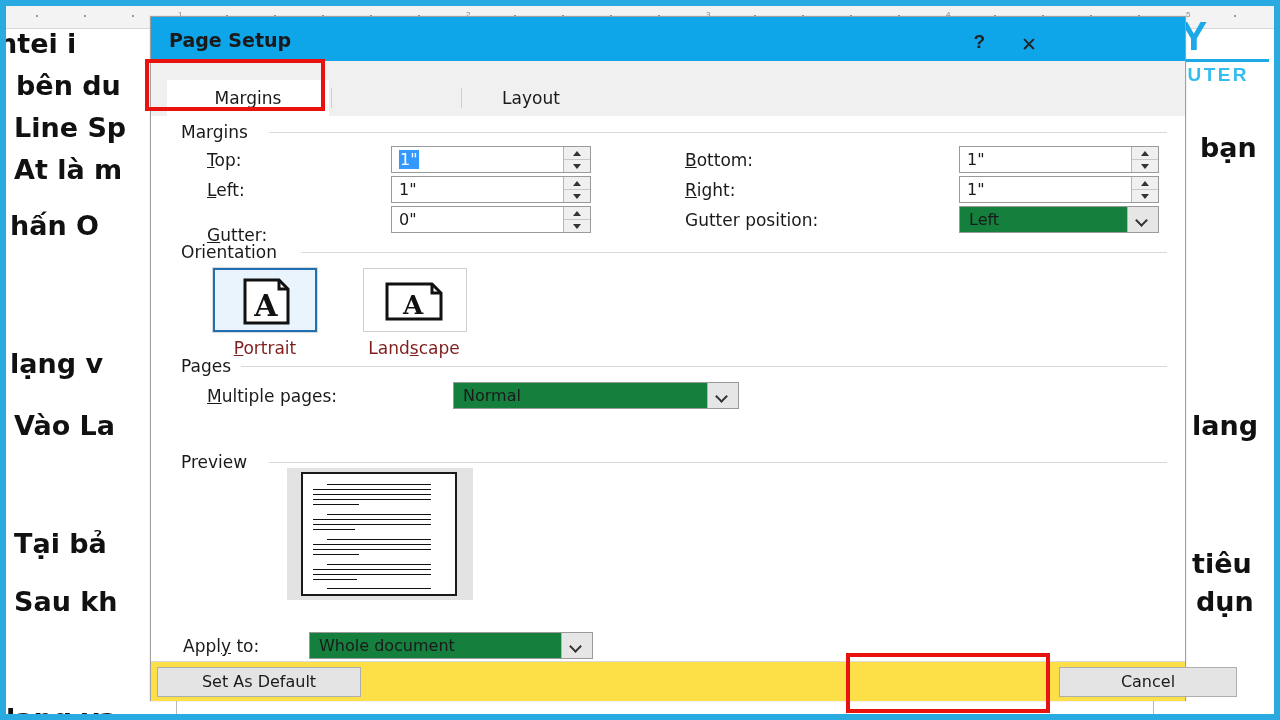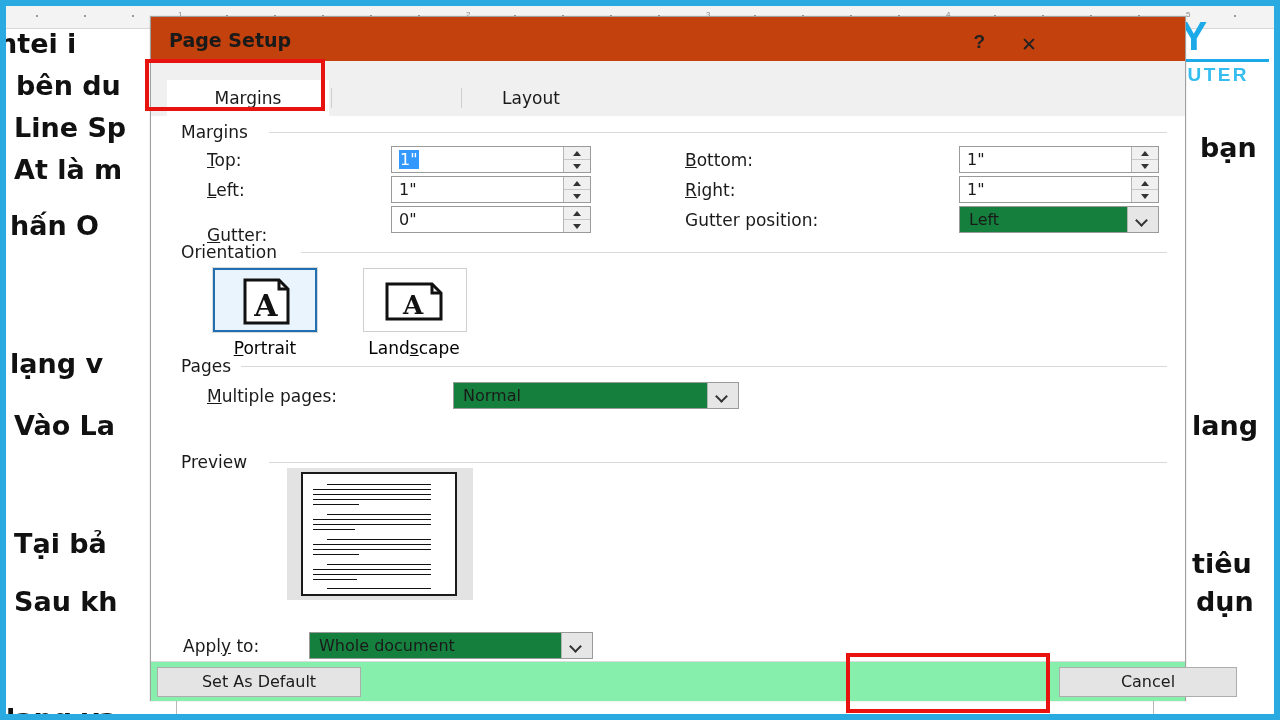--- a/index.html
+++ b/index.html
@@ -56,21 +56,21 @@
   }
 
   
   #dialog{
     position:absolute;left:150px;top:16px;width:1034px;height:683px;
     background:#f0f0f0;border:1px solid #a0a0a0;
     box-shadow:0 0 0 1px rgba(0,0,0,.05);
   }
   #dlg-titlebar{
     position:absolute;left:0;top:0;width:100%;height:44px;
-    background:#c2410c;
+    background:#0ea5e9;
   }
   #dlg-title{
     position:absolute;left:18px;top:12px;
     font-size:19px;font-weight:bold;color:#1a1a1a;
     font-family:"DejaVu Sans", sans-serif;
   }
   #dlg-help{
     position:absolute;right:200px;top:14px;
     font-size:19px;font-weight:bold;color:#222;cursor:pointer;
   }
@@ -163,40 +163,40 @@
     transform:rotate(45deg);
   }
 
   
   .orient{
     position:absolute;width:104px;height:64px;box-sizing:border-box;
     background:#ffffff;border:1px solid #cfcfcf;cursor:pointer;
   }
   .orient.sel{border:2px solid #1f6FB2;background:#eaf4fc;outline:1px solid #d9d9d9;}
   .orient-label{
-    position:absolute;font-size:17px;color:#000000;text-align:center;
+    position:absolute;font-size:17px;color:#7f1d1d;text-align:center;
     font-family:"DejaVu Sans", sans-serif;width:120px;
   }
   .pgicon{position:absolute;}
 
   
   #preview-wrap{
     position:absolute;left:136px;top:352px;width:186px;height:132px;
     background:#e3e3e3;
   }
   #preview-page{
     position:absolute;left:14px;top:4px;width:156px;height:124px;
     background:#ffffff;border:2px solid #1a1a1a;box-sizing:border-box;
   }
   #preview-page .pl{position:absolute;height:1px;background:#111;}
 
   
   #dlg-footer{
     position:absolute;left:0;top:644px;width:100%;height:39px;
-    background:#86efac;border-top:1px solid #dcdcdc;
+    background:#fde047;border-top:1px solid #dcdcdc;
   }
   .btn{
     position:absolute;box-sizing:border-box;
     background:#e4e4e4;border:1px solid #adadad;
     font-size:16px;color:#1a1a1a;text-align:center;
     font-family:"DejaVu Sans", sans-serif;cursor:pointer;
   }
   .btn.default{border:2px solid #1585c4;background:#e4e4e4;}
   #redbox-ok{
     position:absolute;left:846px;top:653px;width:196px;height:52px;

